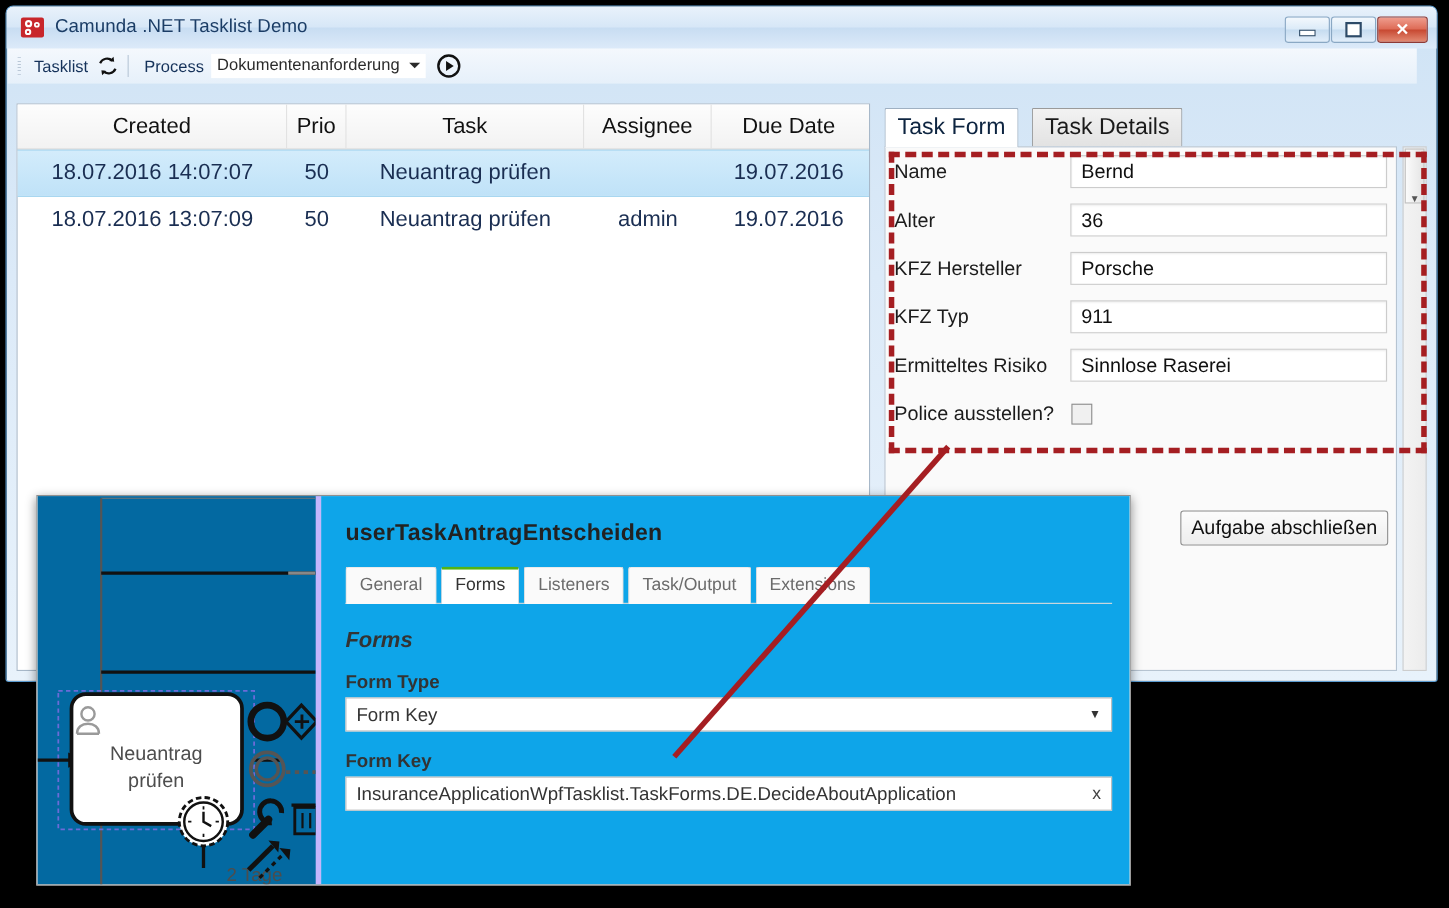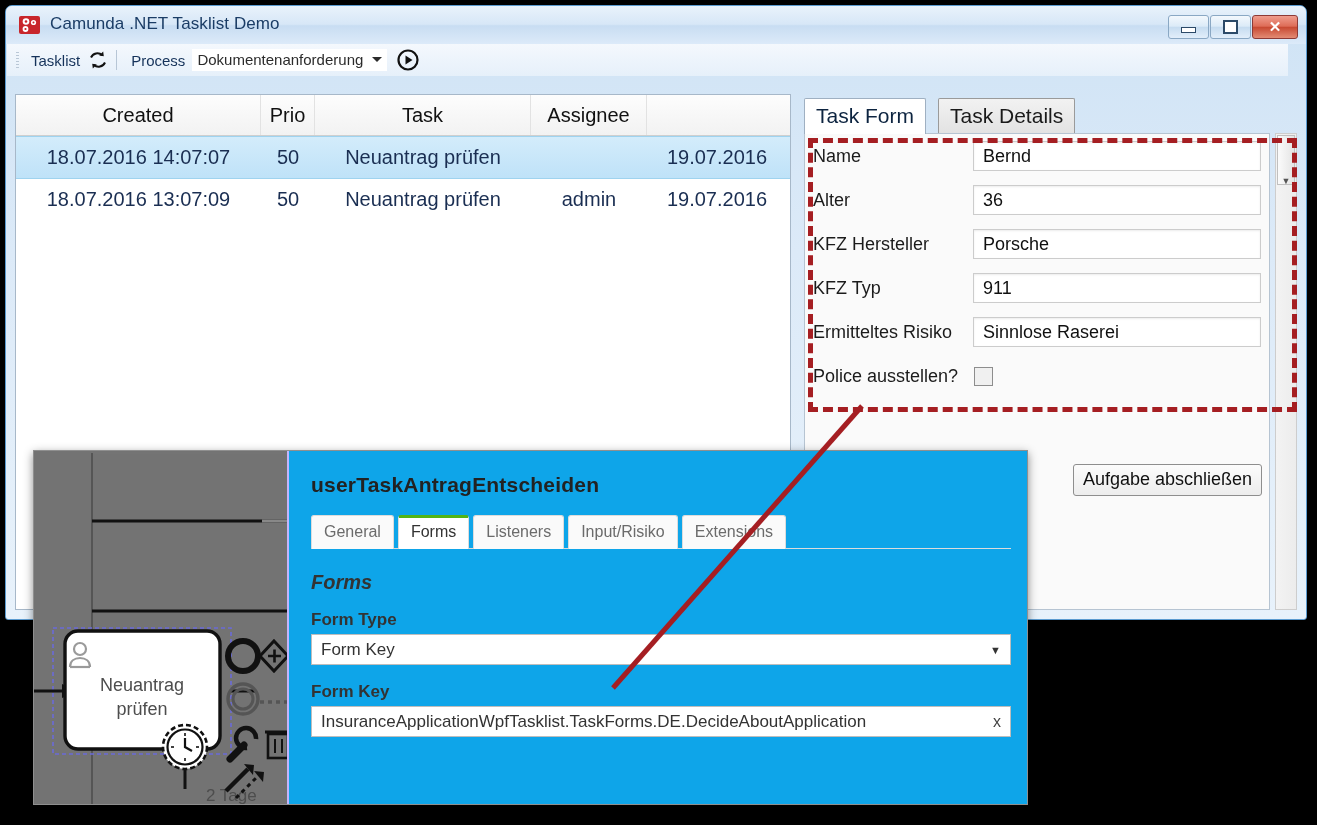--- a/index.html
+++ b/index.html
@@ -164,21 +164,21 @@
 
   
   #modeler{
     position:absolute;left:33px;top:450px;width:995px;height:355px;
     background:#fff;border:1px solid #8f8f8f;
     box-shadow:0 3px 9px rgba(0,0,0,.45);
     box-sizing:border-box;overflow:hidden;z-index:30;
     display:flex;
   }
   #canvas{
-    width:253px;position:relative;background:#737373;border-right:2px solid #c4b5fd;
+    width:253px;position:relative;background:#0369a1;border-right:5px solid #c4b5fd;
     overflow:hidden;
   }
   #props{
     flex:1;background:#0ea5e9;position:relative;padding:22px 16px 0 22px;box-sizing:border-box;
   }
   #props-title{
     font-size:21px;font-weight:bold;color:#222;letter-spacing:.2px;margin-bottom:17px;
   }
   #props-tabs{display:flex;align-items:flex-start;gap:4px;border-bottom:1px solid #dcdcdc;}
   .ptab{
@@ -265,20 +265,21 @@
   </div>
 
   <div id="content">
 
     <div id="task-grid">
       <div id="grid-header">
         <div class="hc col-created">Created</div>
         <div class="hc col-prio">Prio</div>
         <div class="hc col-task">Task</div>
         <div class="hc col-assignee">Assignee</div>
+        <div class="hc col-due">Due Date</div>
       </div>
 
       <div class="grid-row selected">
         <div class="cell c-created">18.07.2016 14:07:07</div>
         <div class="cell c-prio">50</div>
         <div class="cell c-task">Neuantrag prüfen</div>
         <div class="cell c-assignee"></div>
         <div class="cell c-due">19.07.2016</div>
       </div>
 
@@ -401,21 +402,21 @@
     </svg>
   </div>
 
   <div id="props">
     <div id="props-title">userTaskAntragEntscheiden</div>
 
     <div id="props-tabs">
       <div class="ptab">General</div>
       <div class="ptab active">Forms</div>
       <div class="ptab">Listeners</div>
-      <div class="ptab">Input/Risiko</div>
+      <div class="ptab">Task/Output</div>
       <div class="ptab">Extensions</div>
     </div>
 
     <div id="forms-heading">Forms</div>
 
     <div class="fld-label">Form Type</div>
     <div class="fld-select">
       <span>Form Key</span>
       <span class="sel-caret">▼</span>
     </div>

